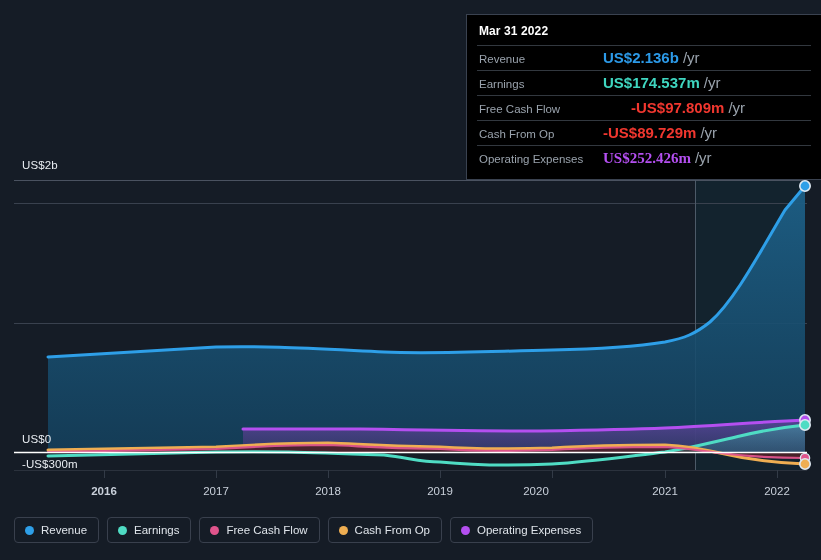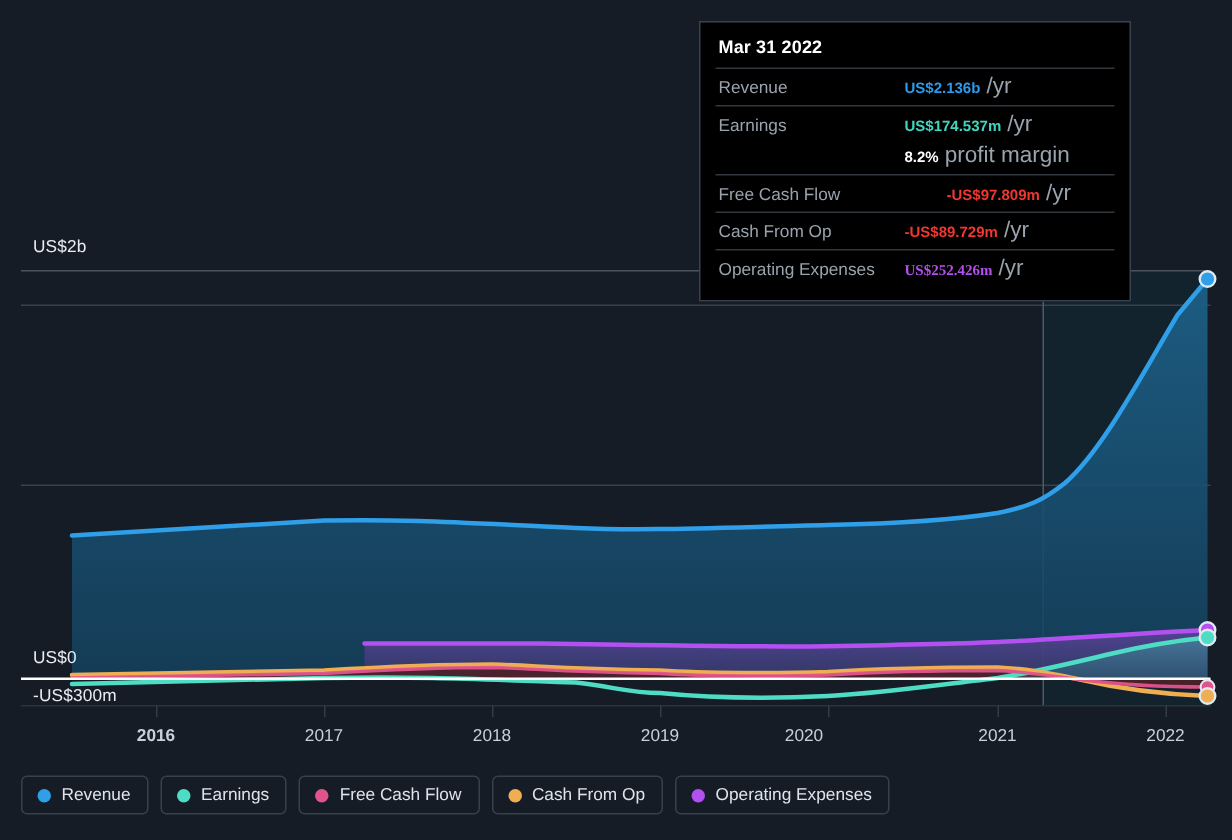--- a/index.html
+++ b/index.html
@@ -46,21 +46,21 @@
     color: #c9d0da;
     font-size: 11.5px;
     transform: translateX(-50%);
     white-space: nowrap;
   }
 
   
   #tooltip {
     position: absolute;
     left: 466px; top: 14px;
-    width: 288px;
+    width: 356px;
     background: #000000;
     border: 1px solid #3a4250;
     padding: 8px 10px 9px 10px;
   }
   #tooltip-date {
     color: #ffffff;
     font-size: 12px;
     font-weight: bold;
     padding: 1px 0 7px 2px;
     letter-spacing: .1px;
@@ -74,21 +74,21 @@
   }
   .tip-row.noline { border-top: none; padding-top: 0; }
   .tip-name {
     width: 124px;
     flex: 0 0 124px;
     color: #9aa3ad;
     font-size: 11.5px;
     white-space: nowrap;
   }
   .tip-val {
-    font-size: 10px;
+    font-size: 15px;
     font-weight: bold;
     white-space: nowrap;
   }
   .tip-unit {
     color: #9aa3ad;
     font-size: 15px;
     font-weight: normal;
     margin-left: 4px;
     white-space: nowrap;
   }
@@ -228,24 +228,20 @@
     <div id="tooltip-date">Mar 31 2022</div>
     <div id="tooltip-rows">
         <div class="tip-row">
           <div class="tip-name">Revenue</div>
           <div><span class="tip-val" style="color: rgb(44, 154, 232);">US$2.136b</span><span class="tip-unit">/yr</span></div>
         </div>
         <div class="tip-row">
           <div class="tip-name">Earnings</div>
           <div><span class="tip-val" style="color: rgb(63, 214, 192);">US$174.537m</span><span class="tip-unit">/yr</span></div>
         </div>
-        <div class="tip-row noline">
-          <div class="tip-name"></div>
-          <div><span class="tip-val" style="color: rgb(255, 255, 255);">8.2%</span><span class="tip-unit">profit margin</span></div>
-        </div>
         <div class="tip-row">
           <div class="tip-name">Free Cash Flow</div>
           <div><span class="tip-val" style="color: rgb(241, 55, 47); margin-left: 28px;">-US$97.809m</span><span class="tip-unit">/yr</span></div>
         </div>
         <div class="tip-row">
           <div class="tip-name">Cash From Op</div>
           <div><span class="tip-val" style="color: rgb(241, 55, 47);">-US$89.729m</span><span class="tip-unit">/yr</span></div>
         </div>
         <div class="tip-row">
           <div class="tip-name">Operating Expenses</div>

